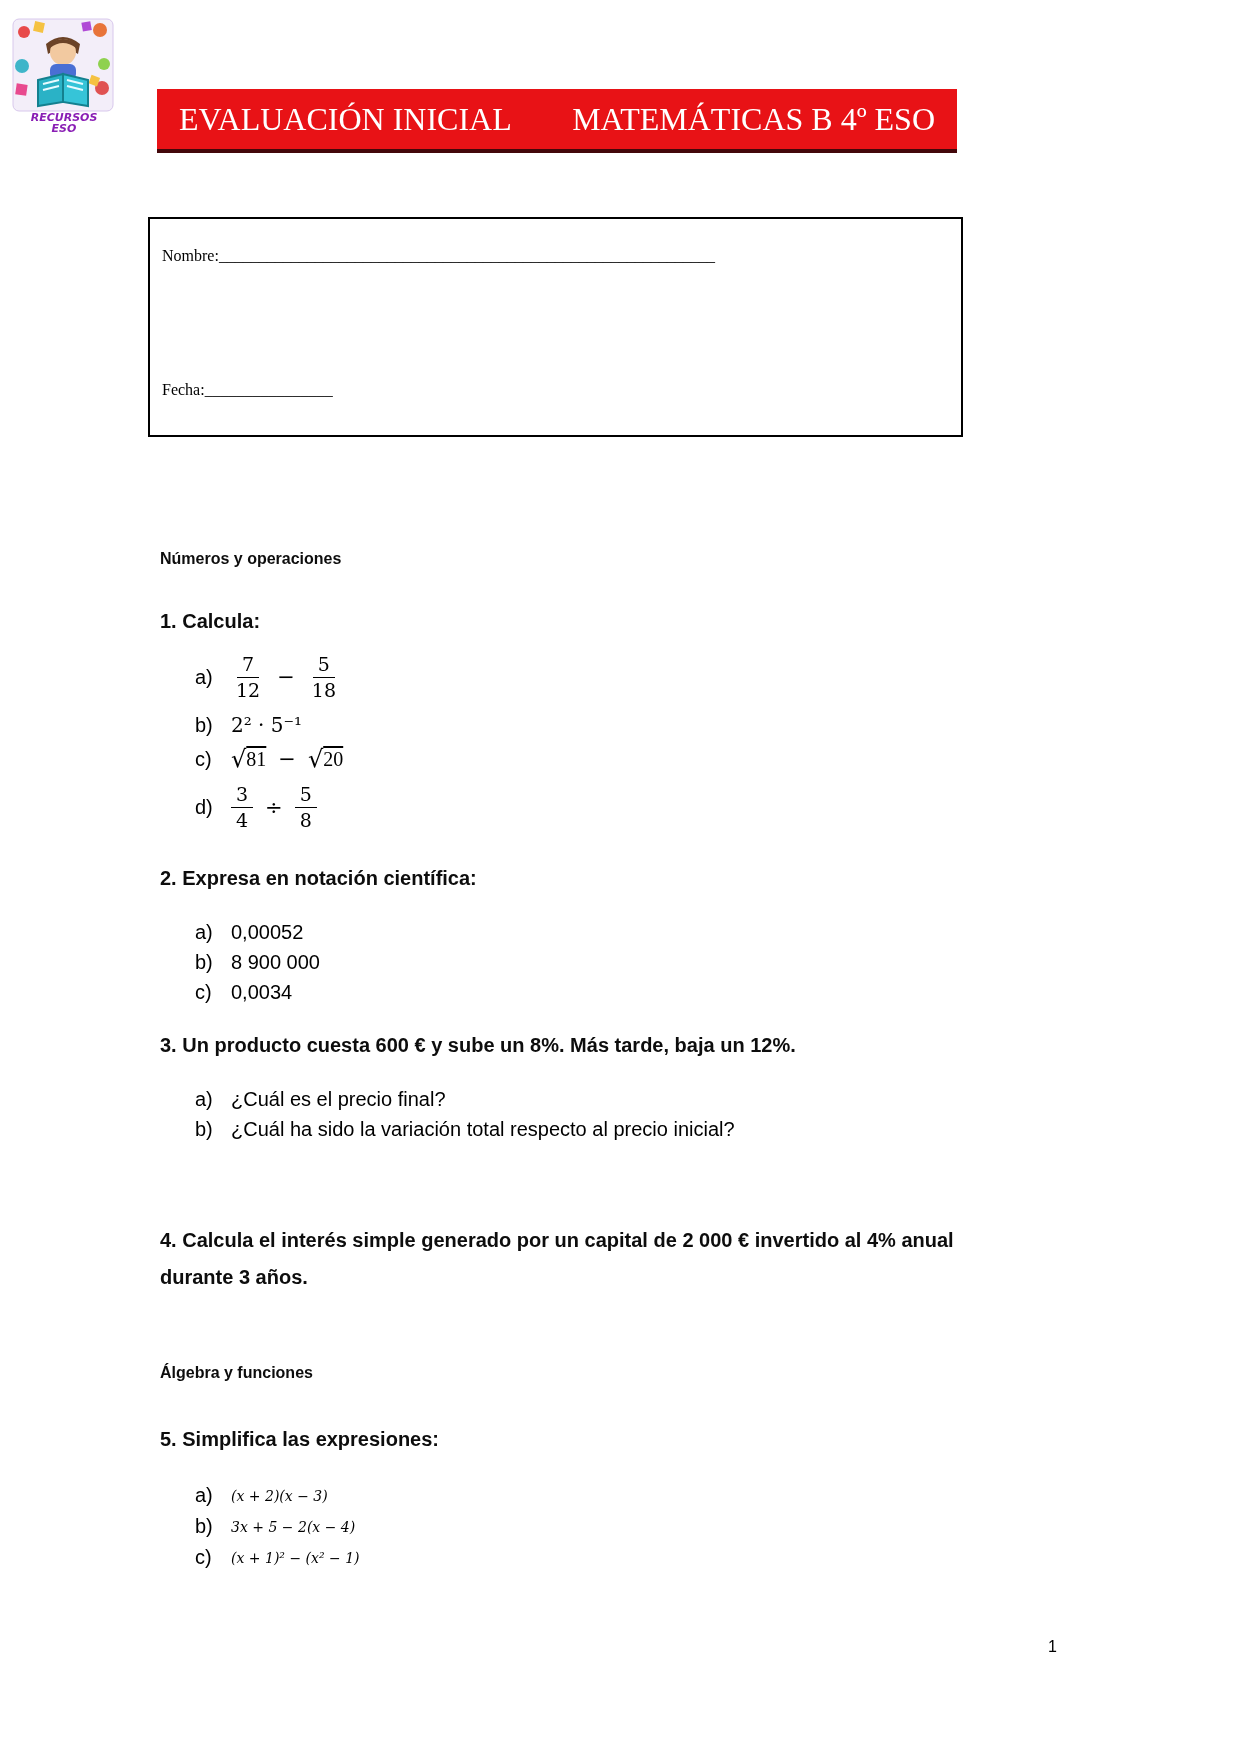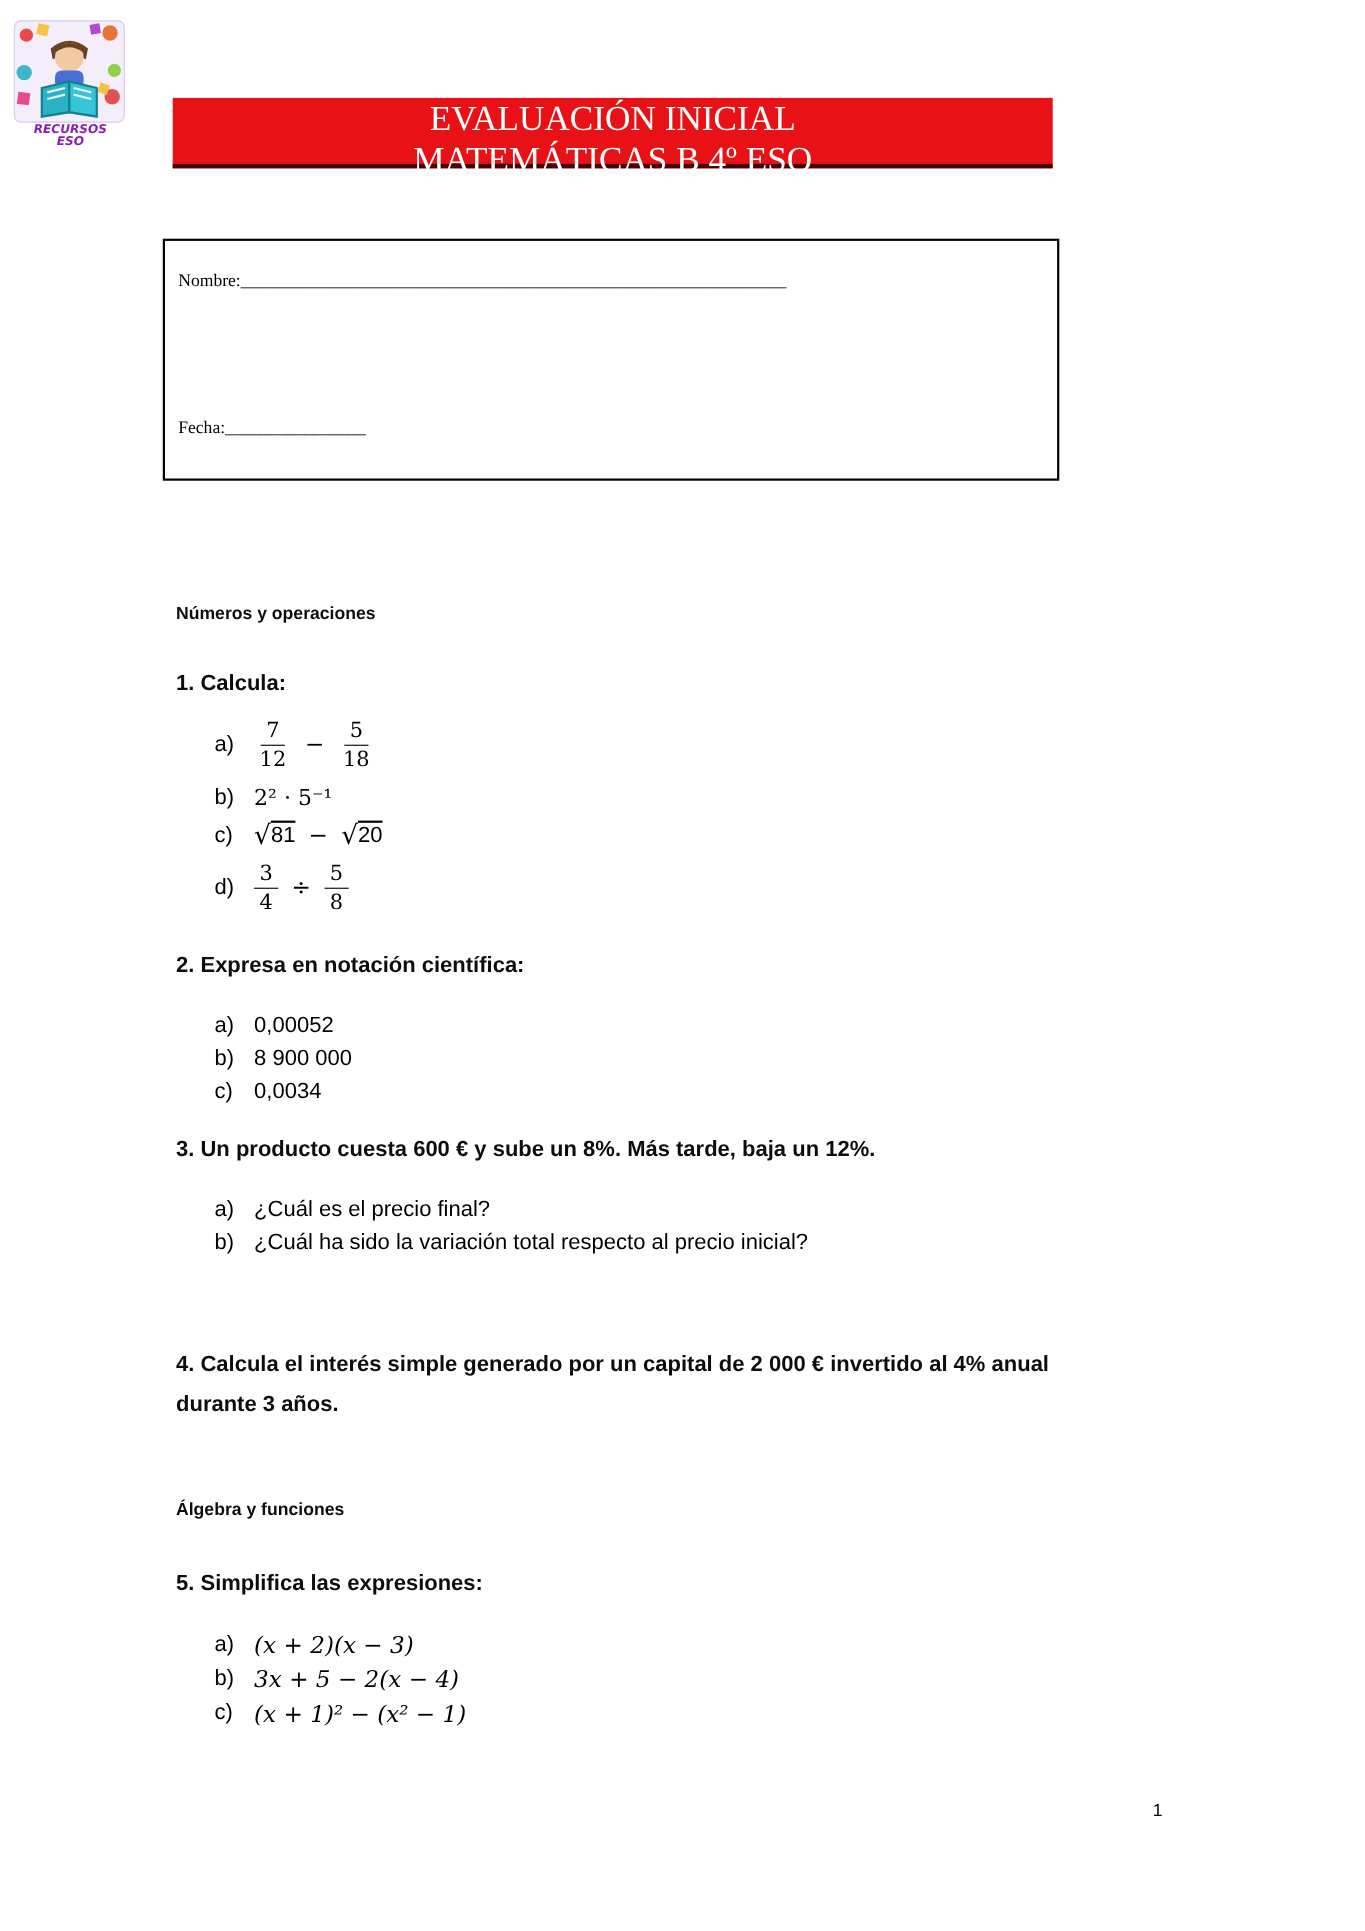--- a/index.html
+++ b/index.html
@@ -24,21 +24,21 @@
   }
 
   
   .banner{
     position:absolute;left:157px;top:77px;width:800px;height:64px;
     background:#e81216;
     border-bottom:4px solid #43070a;
     display:flex;align-items:center;justify-content:space-between;
     padding:0 22px;box-sizing:border-box;
     font-family:"Liberation Serif",serif;
-    color:#ffffff;font-size:32px;white-space:nowrap;flex-direction:column;
+    color:#ffffff;font-size:32px;white-space:nowrap;
   }
 
   
   .info-box{
     position:absolute;left:148px;top:205px;width:815px;height:220px;
     border:2px solid #000;box-sizing:border-box;
     font-family:"Liberation Serif",serif;font-size:16px;color:#000;
   }
   .info-line{position:absolute;left:12px;white-space:nowrap;}
   .info-line .blank{letter-spacing:0px;}
@@ -75,29 +75,29 @@
   .q1-items .item-row{margin-bottom:4px;}
   .row-frac{height:58px;}
   .row-plain{height:30px;}
 
   .math{font-family:"DejaVu Serif",serif;font-size:20px;}
   .frac{display:inline-flex;flex-direction:column;align-items:center;vertical-align:middle;line-height:1;}
   .frac .num{padding:0 5px 3px 5px;border-bottom:1.6px solid #000;font-size:19px;}
   .frac .den{padding:3px 5px 0 5px;font-size:19px;}
   .op{margin:0 12px;font-size:21px;font-family:"DejaVu Serif",serif;}
   .sqrt-sign{font-size:24px;font-family:"DejaVu Serif",serif;}
-  .radicand{text-decoration:overline;font-size:20px;font-family:Liberation Sans, sans-serif;}
+  .radicand{text-decoration:overline;font-size:20px;font-family:Liberation Serif, serif;}
 
   .q2-items{top:905px;}
   .q2-items .item-row{height:30px;}
   .q3-items{top:1072px;}
   .q3-items .item-row{height:30px;}
   .q5-items{top:1468px;}
   .q5-items .item-row{height:31px;}
-  .expr{font-family:"DejaVu Serif",serif;font-style:italic;font-size:21px;}
+  .expr{font-family:"DejaVu Serif",serif;font-style:italic;font-size:14px;}
 
   .page-number{
     position:absolute;left:1048px;top:1626px;
     font-size:16px;color:#000;
   }
 </style>
 </head>
 <body>
 
 <div class="page">

